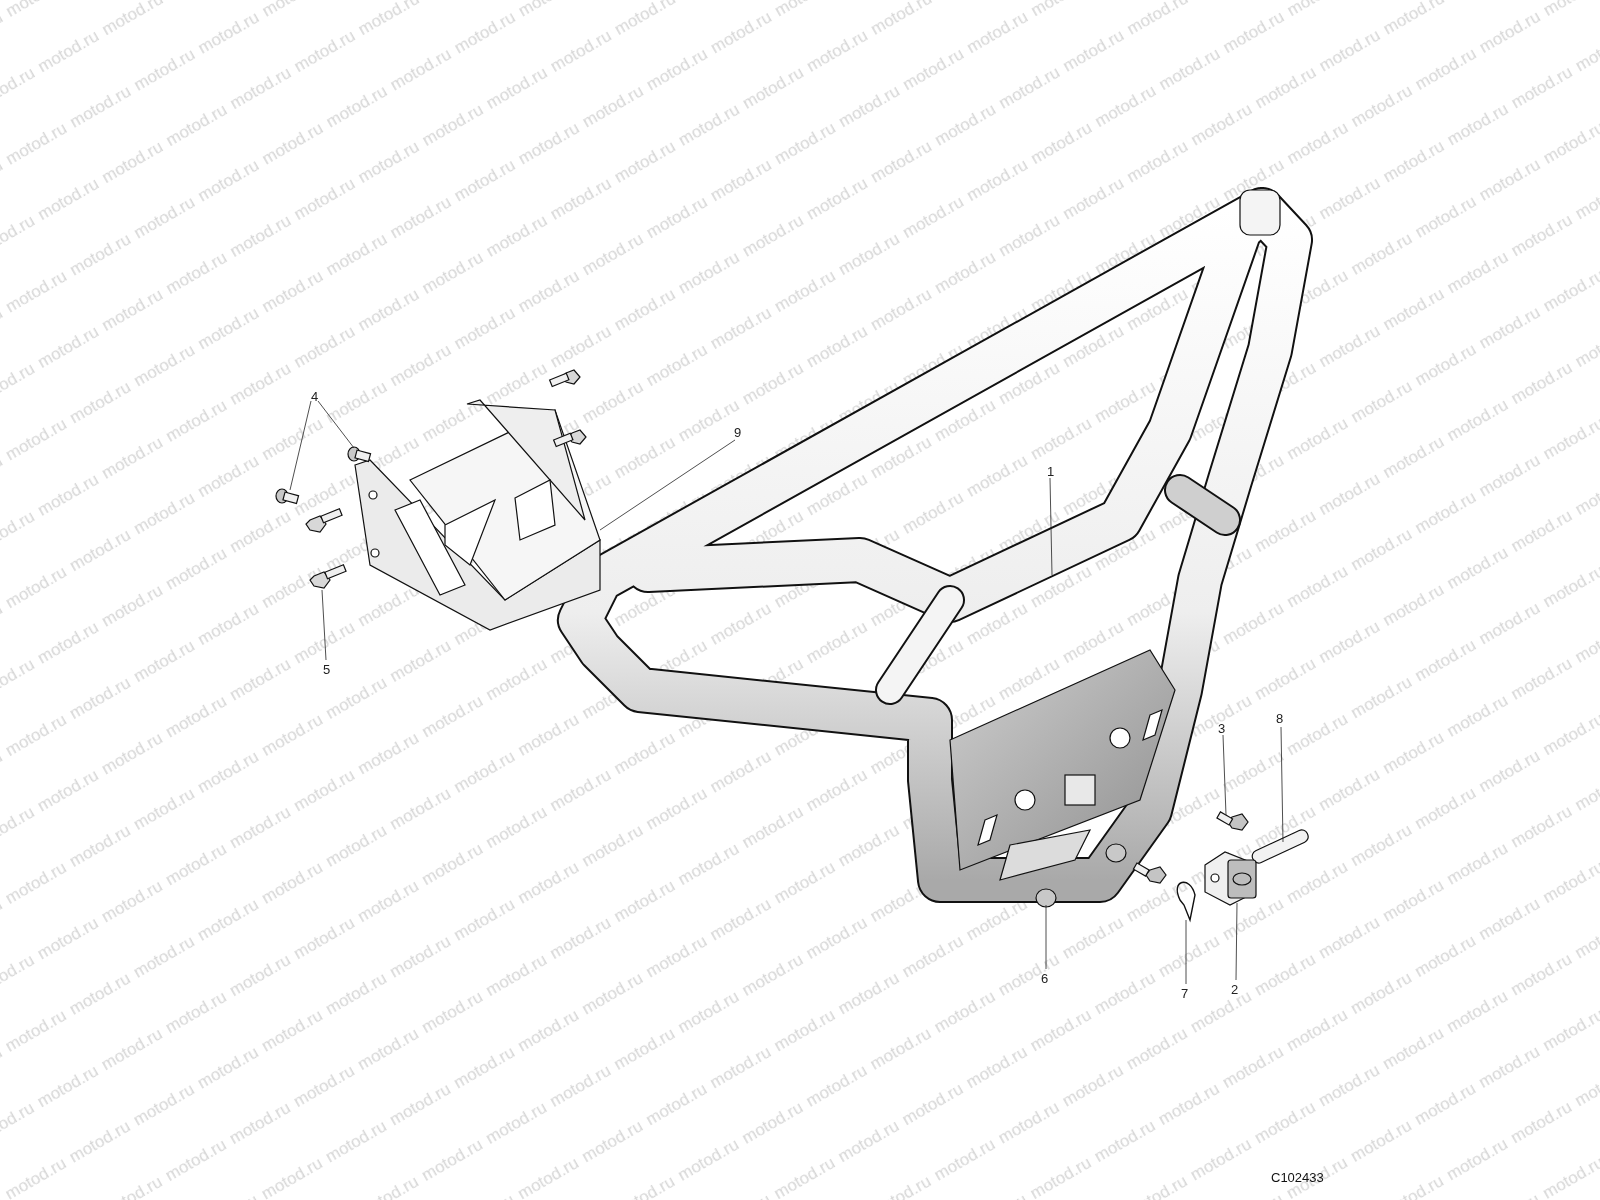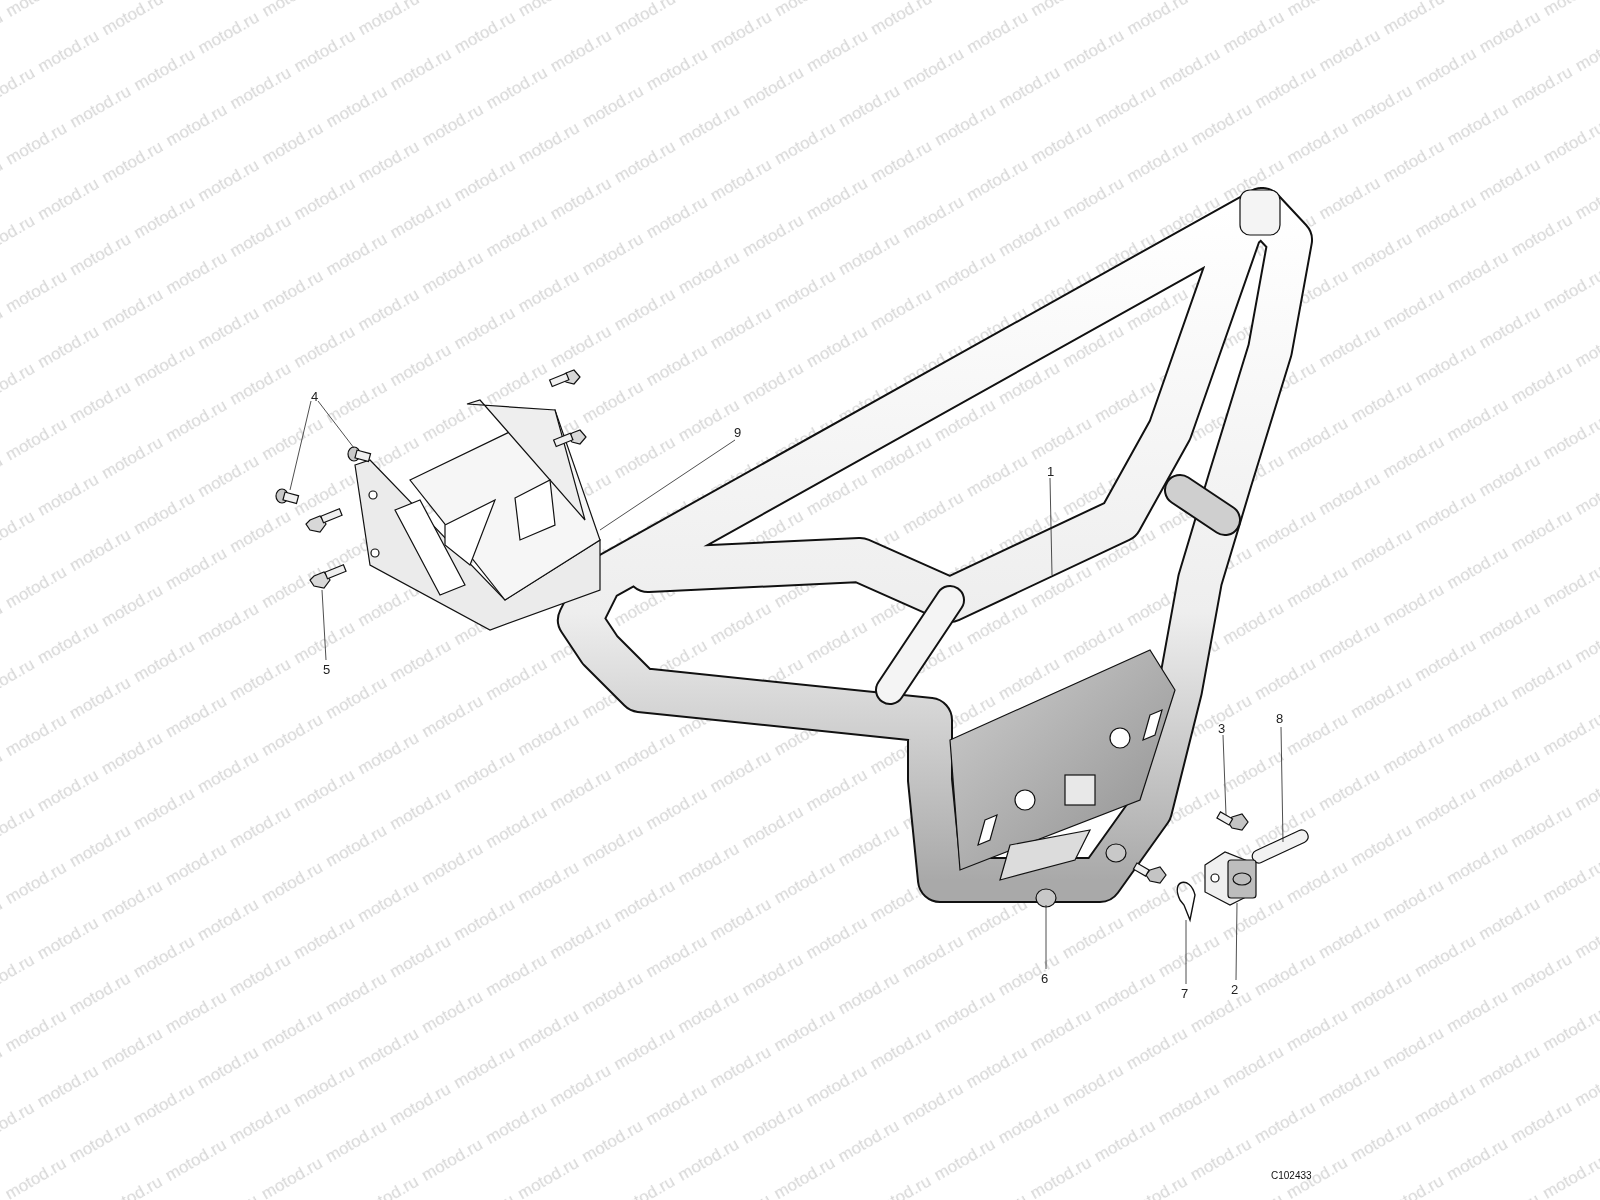--- a/index.html
+++ b/index.html
@@ -3,21 +3,21 @@
   <meta charset="utf-8">
   <style>
     html, body { margin: 0; padding: 0; background: #ffffff; }
     body { width: 1600px; height: 1200px; position: relative; overflow: hidden; font-family: "Liberation Sans", sans-serif; }
     #watermark { position: absolute; inset: 0; pointer-events: none; }
     #diagram { position: absolute; left: 0; top: 0; width: 1600px; height: 1200px; }
     .callout-label { font-family: "Liberation Sans", sans-serif; font-size: 13px; fill: #222; }
     .leader { stroke: #222; stroke-width: 0.8; fill: none; }
     .outline { stroke: #111; stroke-width: 1.2; }
     .tube { fill: none; stroke-linecap: round; stroke-linejoin: round; }
-    #ref-code { position: absolute; left: 1271px; top: 1170px; font-size: 10px; color: #111; font-family: "Liberation Sans", sans-serif; }
+    #ref-code { position: absolute; left: 1271px; top: 1170px; font-size: 13px; color: #111; font-family: "Liberation Sans", sans-serif; }
   </style>
 </head>
 <body>
 
 <svg id="watermark" width="1600" height="1200" xmlns="http://www.w3.org/2000/svg">
   <defs>
     <pattern id="wm" patternUnits="userSpaceOnUse" width="74" height="64" patternTransform="rotate(-30)">
       <text x="0" y="20" font-family="Liberation Sans, sans-serif" font-size="17" fill="#d6d6d6">motod.ru</text>
     </pattern>
   </defs>

